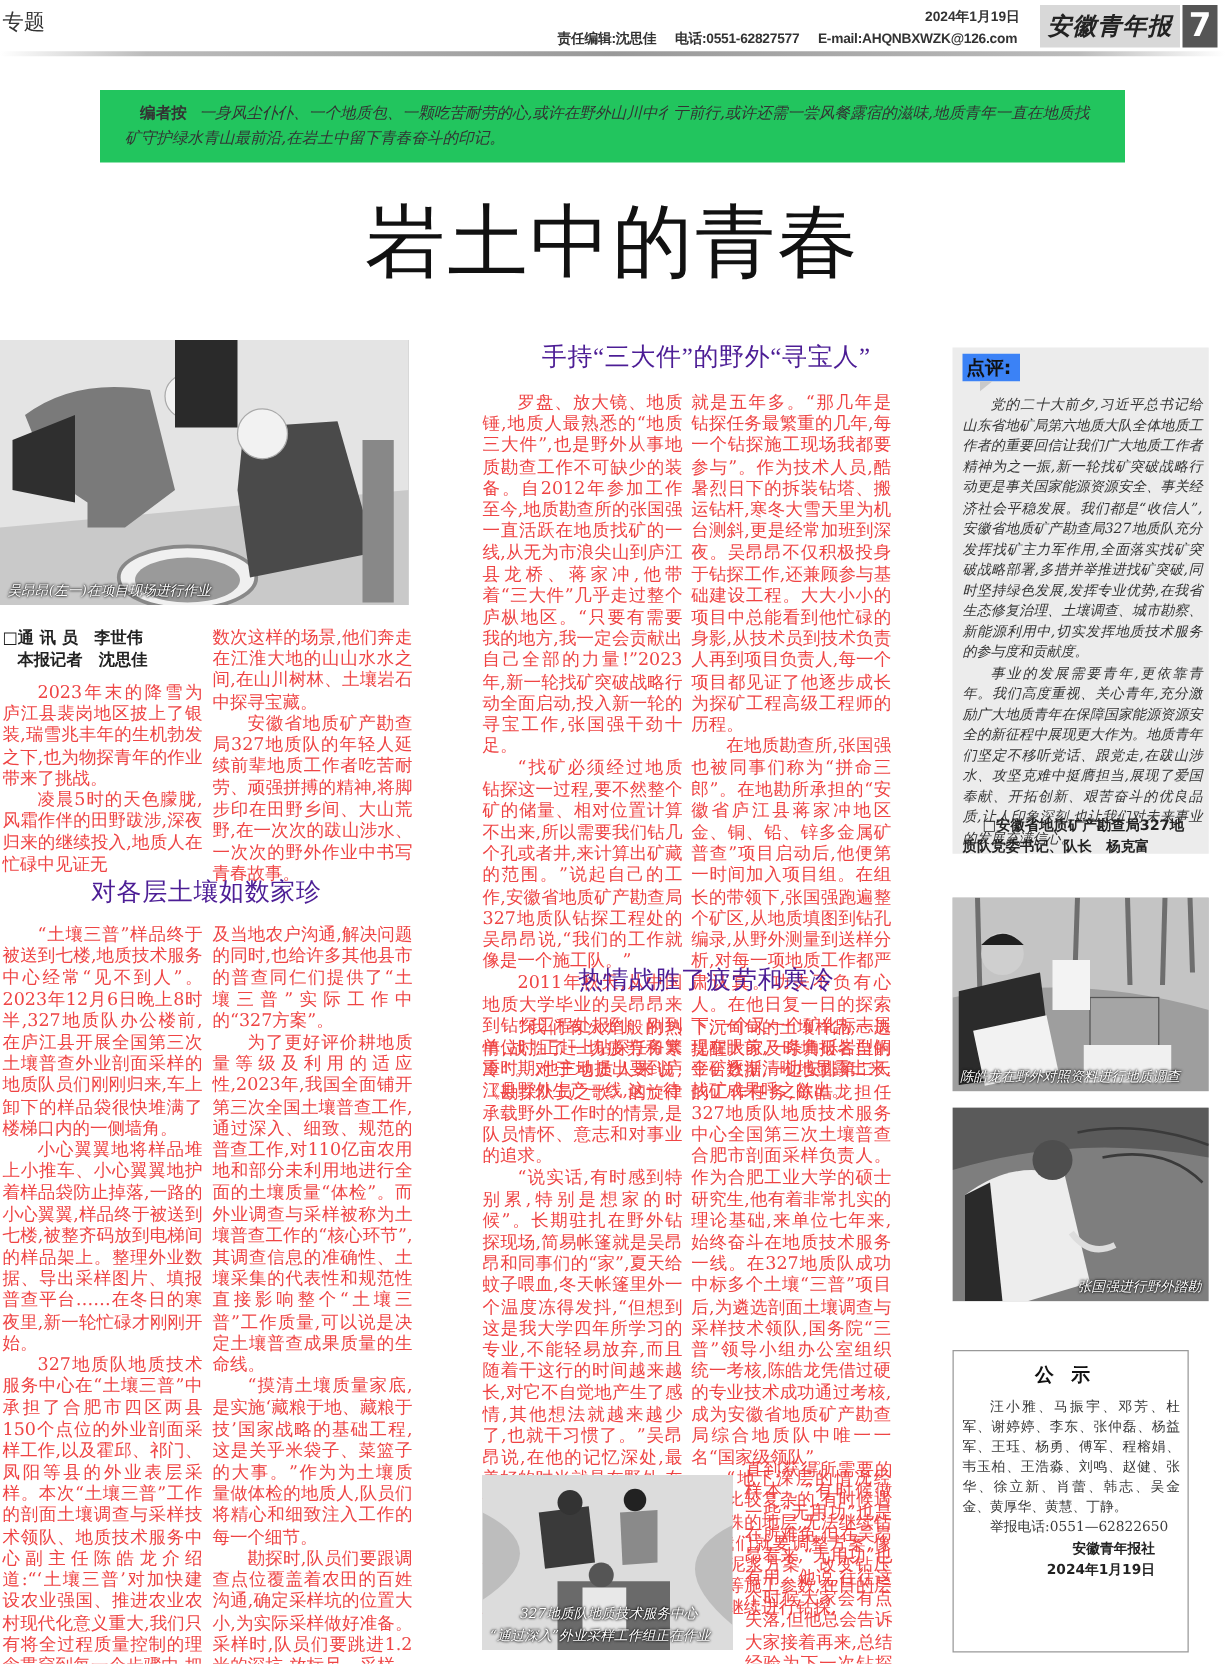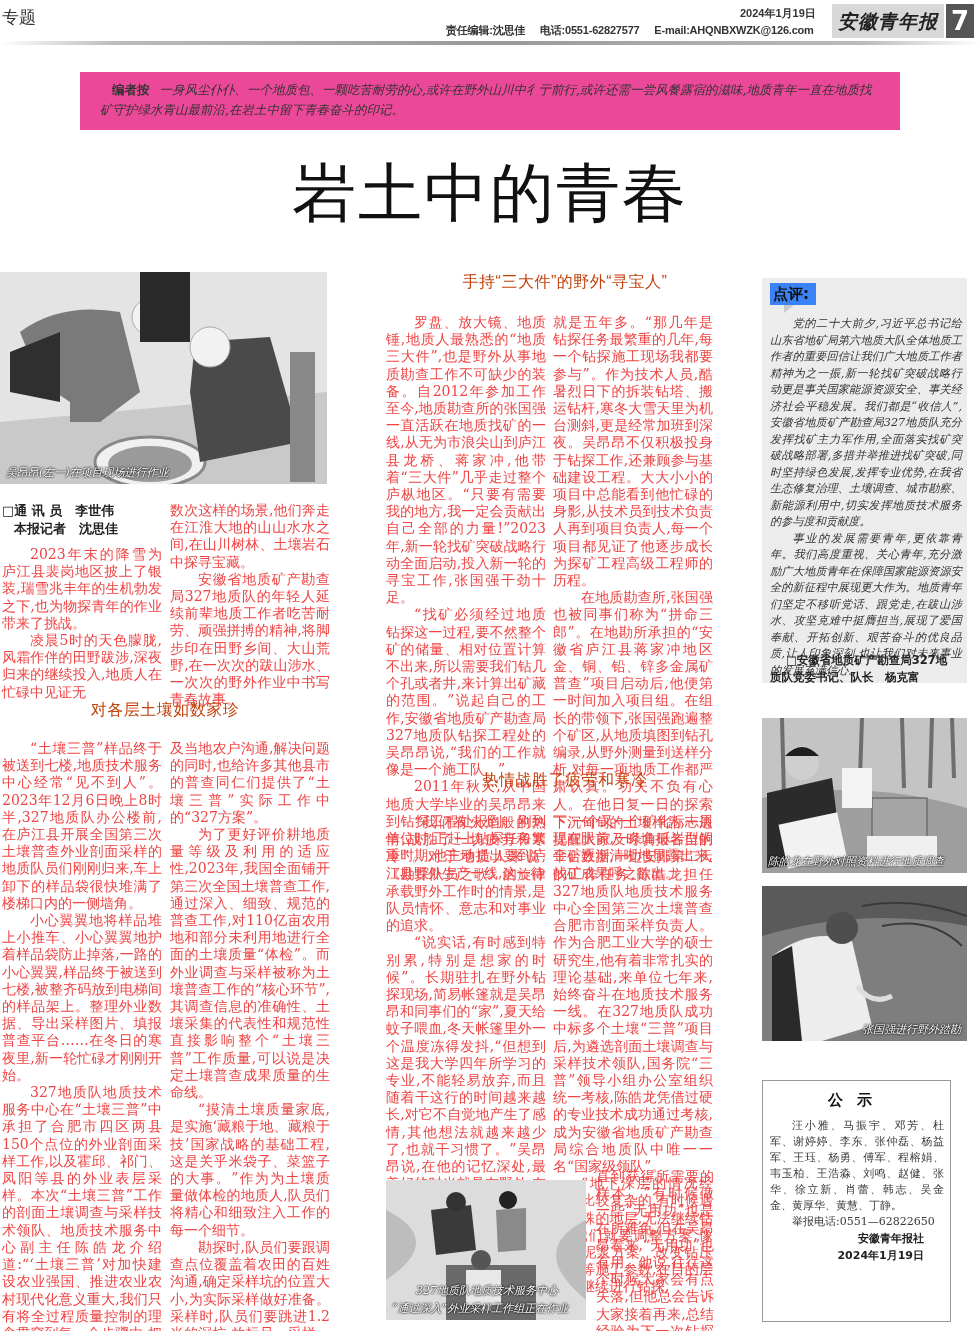--- a/index.html
+++ b/index.html
@@ -11,37 +11,37 @@
   
   .section-label { left: 2px; top: 6px; font-family: "DejaVu Sans", sans-serif; font-size: 17px; color: #333; }
   .hdr-date { left: 740px; top: 6px; font-family: "Liberation Sans", sans-serif; font-size: 11px; font-weight: bold; color: #333; }
   .hdr-editor { left: 446px; top: 23px; font-family: "Liberation Sans", sans-serif; font-size: 11px; font-weight: bold; color: #333; white-space: nowrap; letter-spacing: -0.2px; }
   .hdr-editor span { margin-right: 12px; }
   .masthead { left: 832px; top: 4px; width: 112px; height: 34px; background: #d8d8d8; font-family: "DejaVu Serif", serif; font-weight: bold; font-style: italic; font-size: 19px; line-height: 34px; text-align: center; color: #222; letter-spacing: 1px; }
   .page-num { left: 946px; top: 4px; width: 28px; height: 34px; background: #555; color: #fff; font-family: "DejaVu Sans", sans-serif; font-size: 26px; font-weight: bold; line-height: 34px; text-align: center; }
   .hdr-rule { left: 0; top: 41px; width: 980px; height: 4px; background: linear-gradient(90deg, #fff 0%, #bbb 12%, #999 50%, #bbb 88%, #fff 100%); }
 
   
-  .editor-note { left: 80px; top: 72px; width: 820px; height: 58px; background: #ec4899; padding: 8px 20px 8px 20px; font-family: "DejaVu Serif", serif; font-size: 12.5px; line-height: 20px; color: #333; font-style: italic; }
+  .editor-note { left: 80px; top: 72px; width: 820px; height: 58px; background: #22c55e; padding: 8px 20px 8px 20px; font-family: "DejaVu Serif", serif; font-size: 12.5px; line-height: 20px; color: #333; font-style: italic; }
   .editor-note .lead { font-style: normal; font-weight: bold; font-family: "DejaVu Sans", sans-serif; margin-right: 10px; margin-left: 12px; }
 
   
   .main-title { left: 0; top: 150px; width: 980px; text-align: center; font-family: "DejaVu Serif", serif; font-weight: normal; font-size: 64px; letter-spacing: 2px; color: #111; }
 
   
   .photo { background: #b9b9b9; overflow: hidden; }
   .photo .scene { position: absolute; inset: 0; }
   .photo .caption { position: absolute; left: 6px; bottom: 4px; font-family: "DejaVu Serif", serif; font-size: 11px; font-style: italic; color: #fff; text-shadow: 0 0 2px #000, 0 0 2px #000; white-space: nowrap; }
 
   
   .col { font-family: "DejaVu Serif", serif; font-size: 14px; line-height: 17.2px; color: #ef4444; text-align: justify; }
   .col p { text-indent: 2em; }
   .col p.cont { text-indent: 0; }
 
-  .sub-head { font-family: Liberation Sans, sans-serif; font-size: 16px; color: #c2410c; text-align: center; letter-spacing: 0.5px; }
+  .sub-head { font-family: Liberation Serif, serif; font-size: 20px; color: #4c1d95; text-align: center; letter-spacing: 0.5px; }
 
   .byline { font-family: "DejaVu Sans", sans-serif; font-weight: bold; font-size: 13px; color: #222; line-height: 18px; }
 
   
   .comment-box { left: 762px; top: 278px; width: 205px; height: 405px; background: #ececec; }
   .comment-tag { left: 770px; top: 283px; width: 46px; height: 22px; background: #3b82f6; font-family: "DejaVu Sans", sans-serif; font-weight: bold; font-size: 15px; line-height: 22px; padding-left: 3px; color: #111; }
   .comment-tag:after { content: ""; position: absolute; left: 14px; bottom: -8px; border-left: 10px solid #c9c9c9; border-bottom: 8px solid transparent; }
   .comment-text { left: 770px; top: 316px; width: 192px; font-family: "DejaVu Serif", serif; font-style: italic; font-size: 11.2px; line-height: 16.5px; color: #333; text-align: justify; }
   .comment-text p { text-indent: 2em; }
   .comment-sign { left: 770px; top: 652px; width: 192px; font-family: "DejaVu Sans", sans-serif; font-weight: bold; font-size: 11.5px; line-height: 17px; color: #222; }

